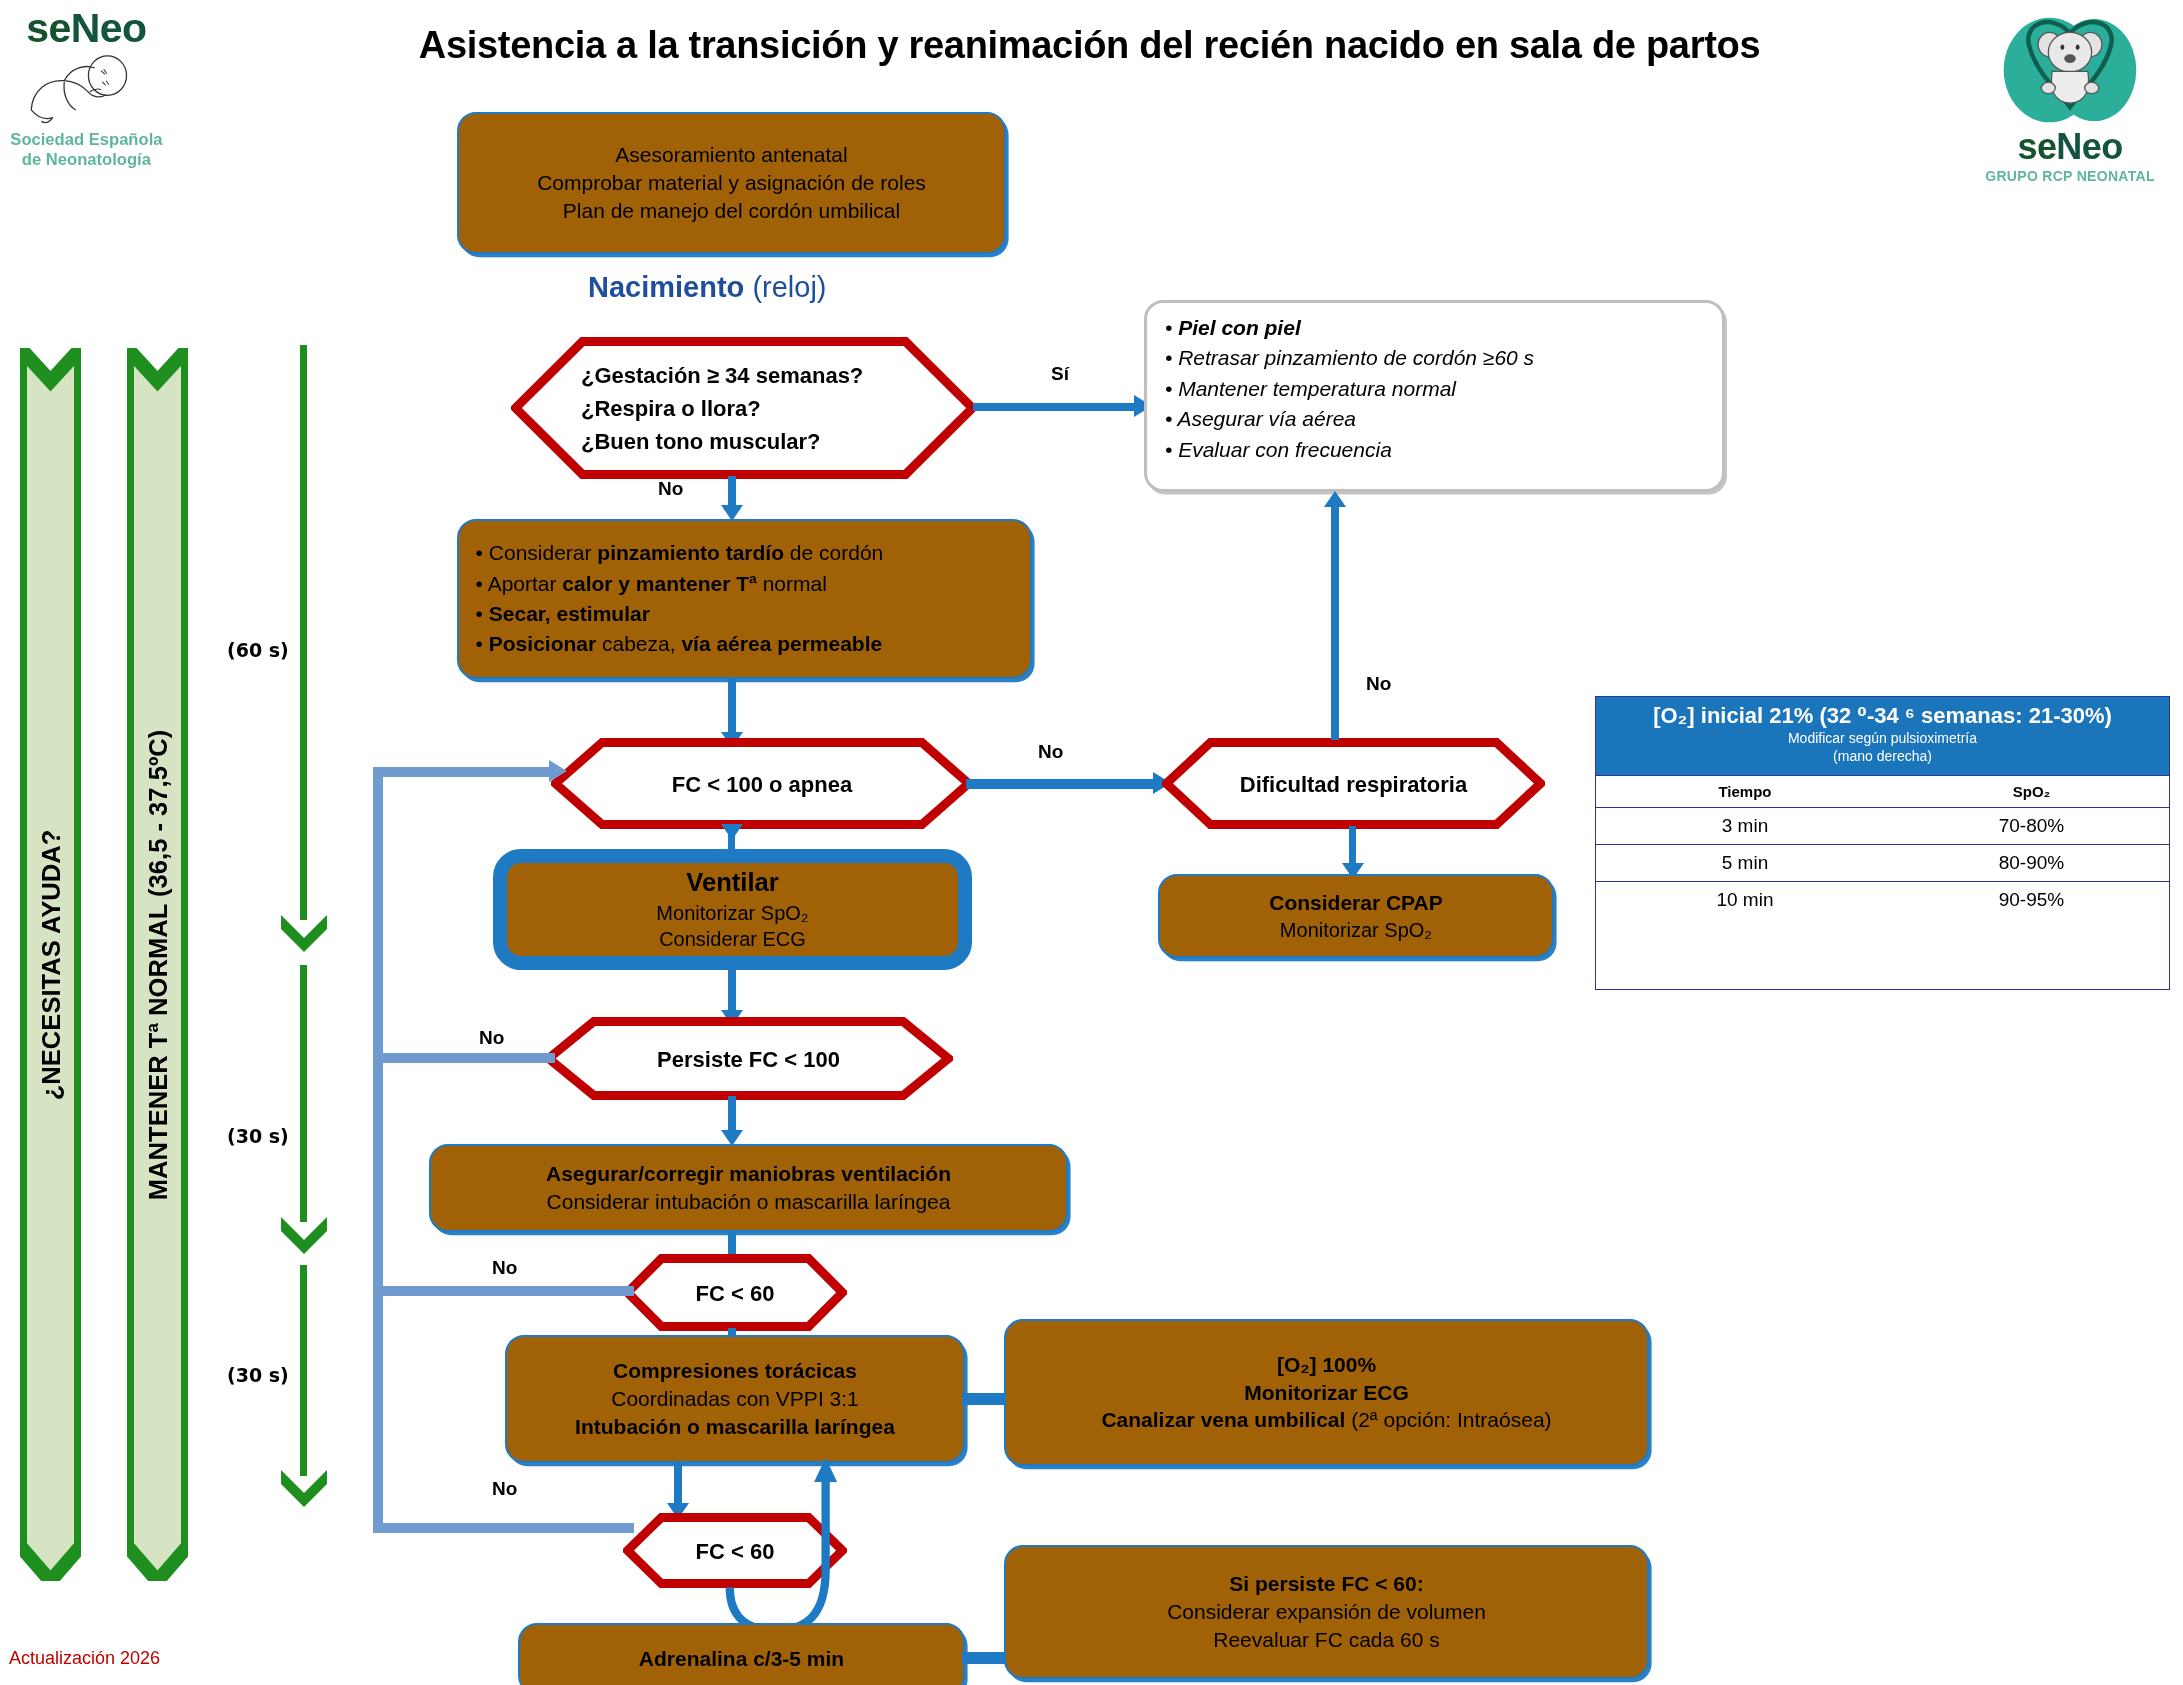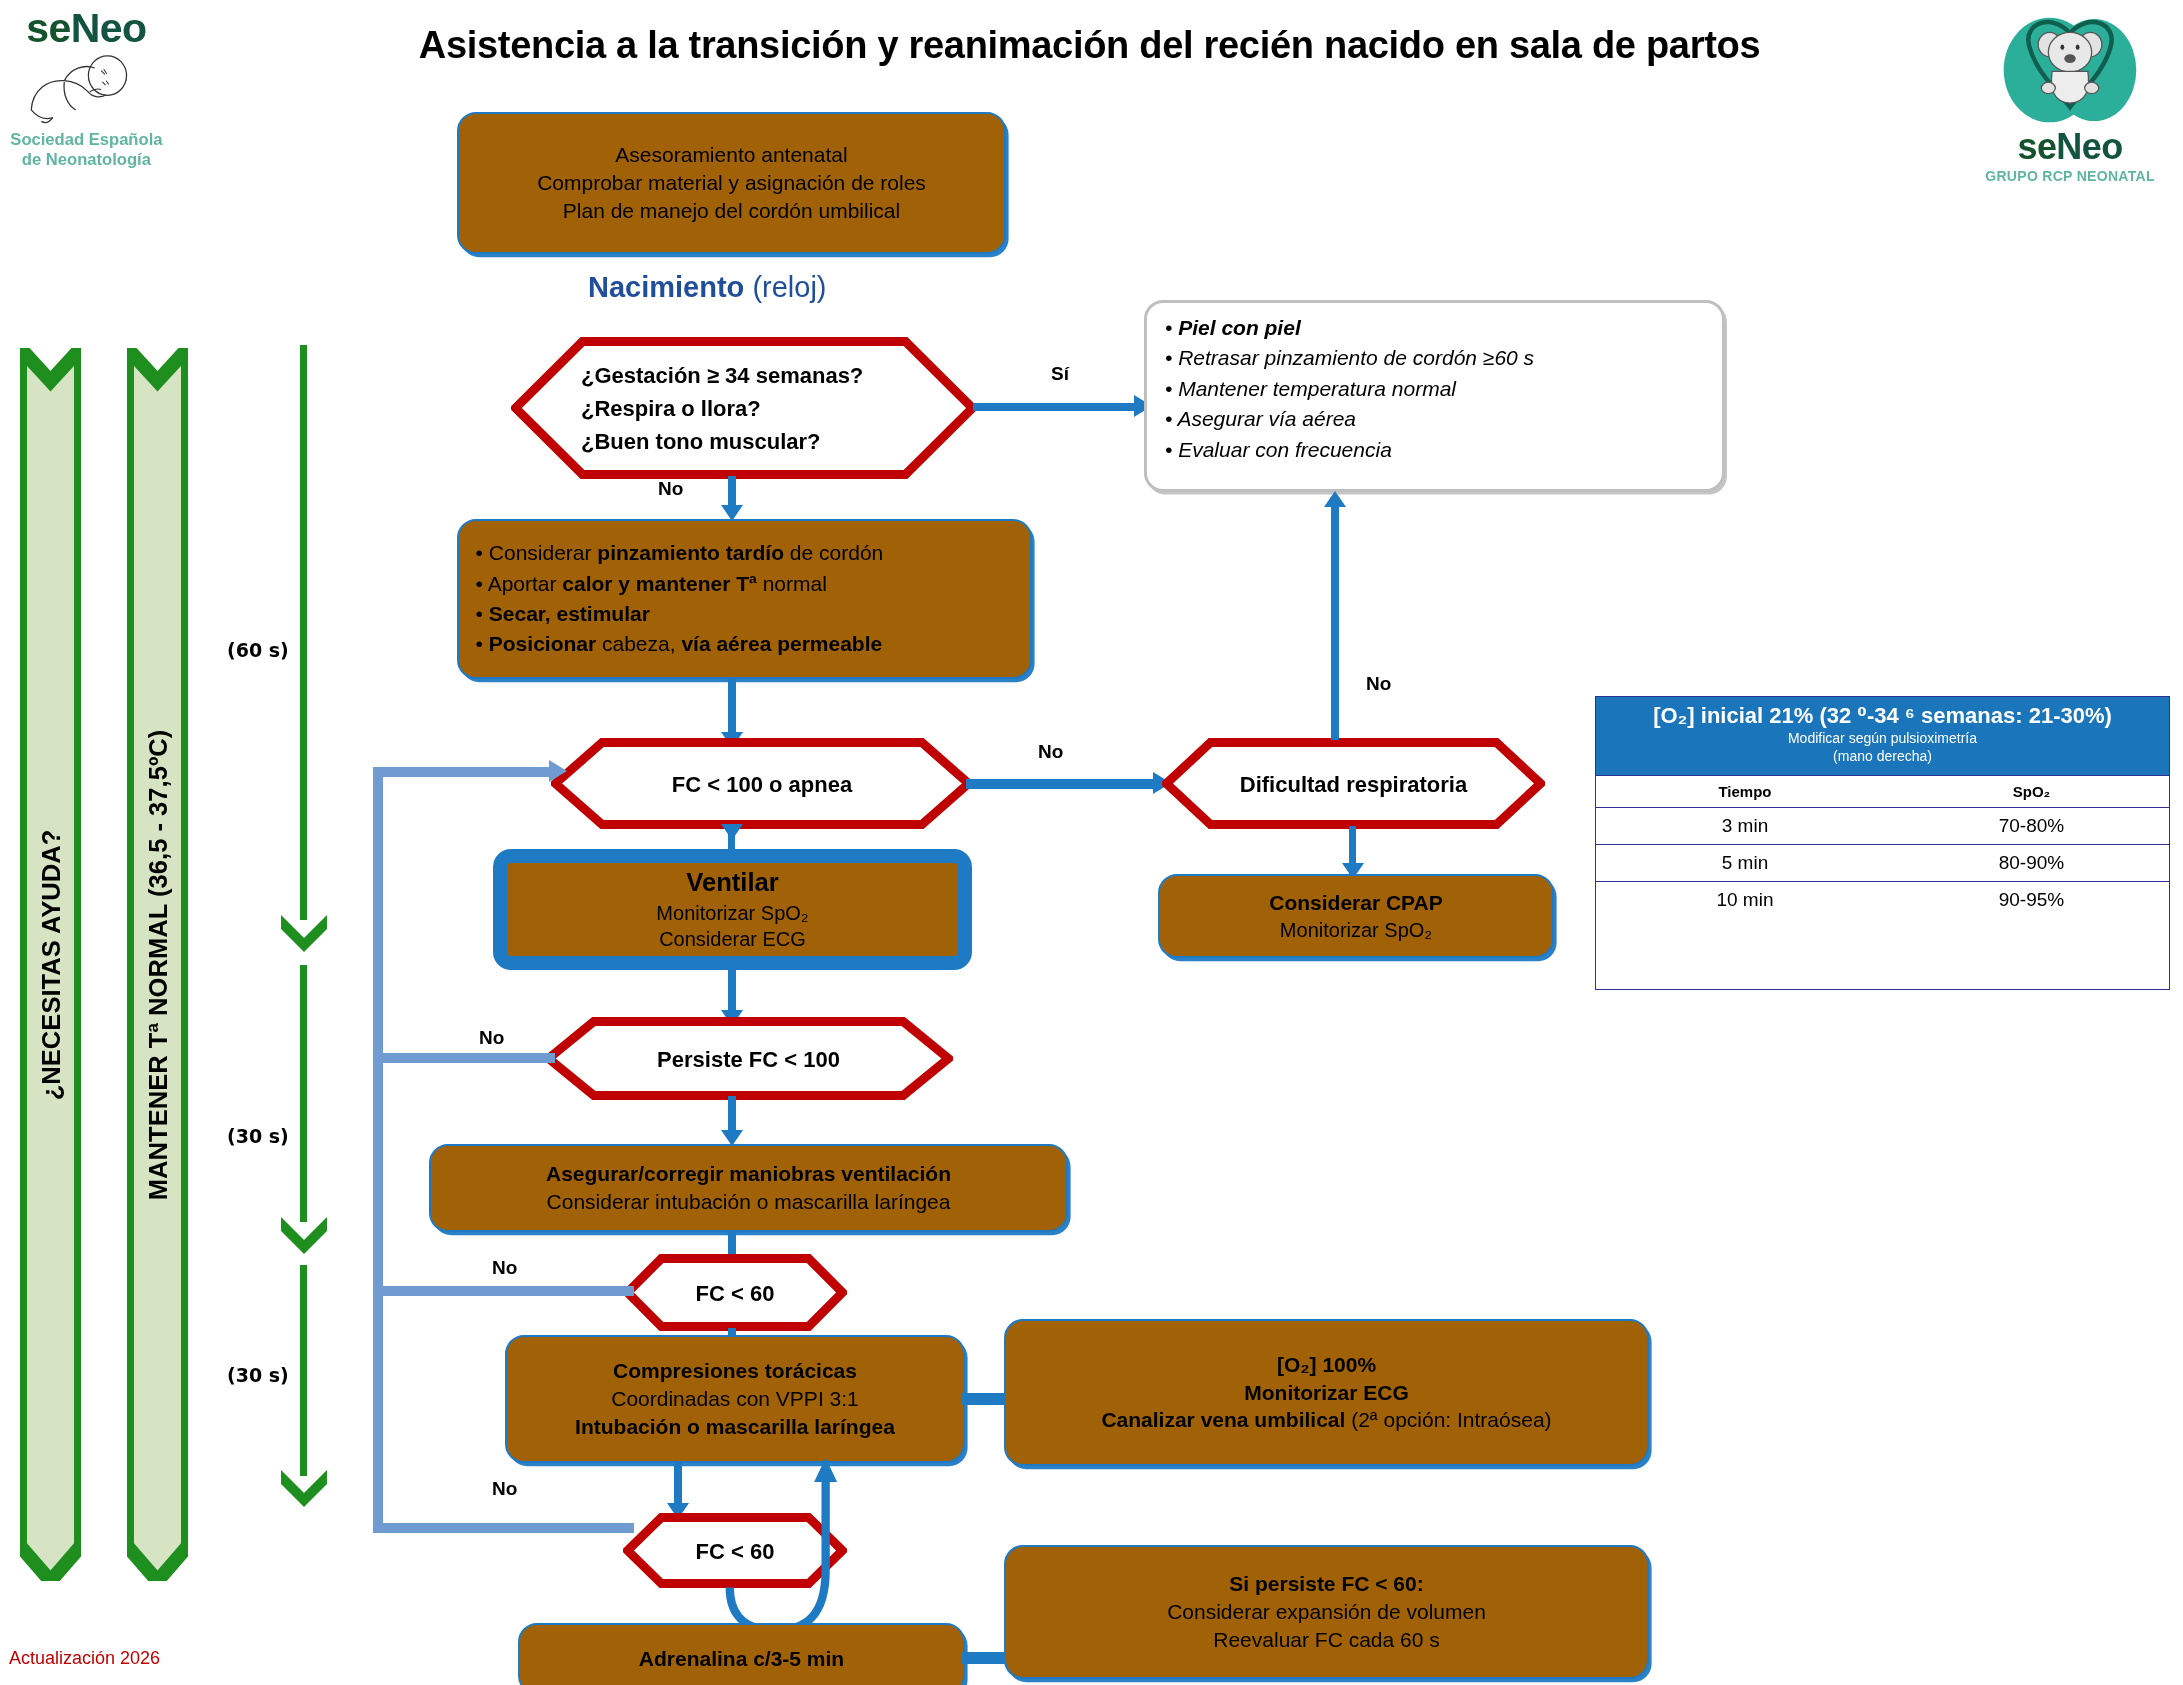--- a/index.html
+++ b/index.html
@@ -14,21 +14,21 @@
   .nacimiento span.lt{font-weight:normal;}
   .timelbl{font-size:19px;font-weight:bold;color:#000;font-family:"DejaVu Sans",sans-serif;}
   .branchlbl{font-size:19px;font-weight:bold;color:#000;}
   .actual{font-size:18px;font-weight:normal;color:#C00000;}
 
   
   .rbox{box-sizing:border-box;border:2.6px solid #1F7AC4;border-radius:19px;background:#a16207;
         box-shadow:3.2px 3.8px 0 -0.6px rgba(31,122,196,0.95);
         display:flex;align-items:center;justify-content:center;text-align:center;}
   .rbox .inner{padding:3.8px 11.5px;width:100%;}
-  .rbox.thick{border:14px solid #1F7AC4;border-radius:18px;box-shadow:none;justify-content:flex-end;}
+  .rbox.thick{border:14px solid #1F7AC4;border-radius:28px;box-shadow:none;justify-content:flex-end;}
   .gbox{box-sizing:border-box;border:3.8px solid #BFBFBF;border-radius:19px;background:#fff;
         box-shadow:2.6px 3.2px 0 -0.6px rgba(191,191,191,0.9);}
 
   .line{font-size:21px;color:#000;line-height:1.32;}
   .line.b{font-weight:bold;}
   .bul{font-size:21px;color:#000;line-height:1.45;text-align:left;display:block;}
   .bul b{font-weight:bold;}
   .big{font-size:25.6px;font-weight:bold;}
   .sub{font-size:20px;}
 

